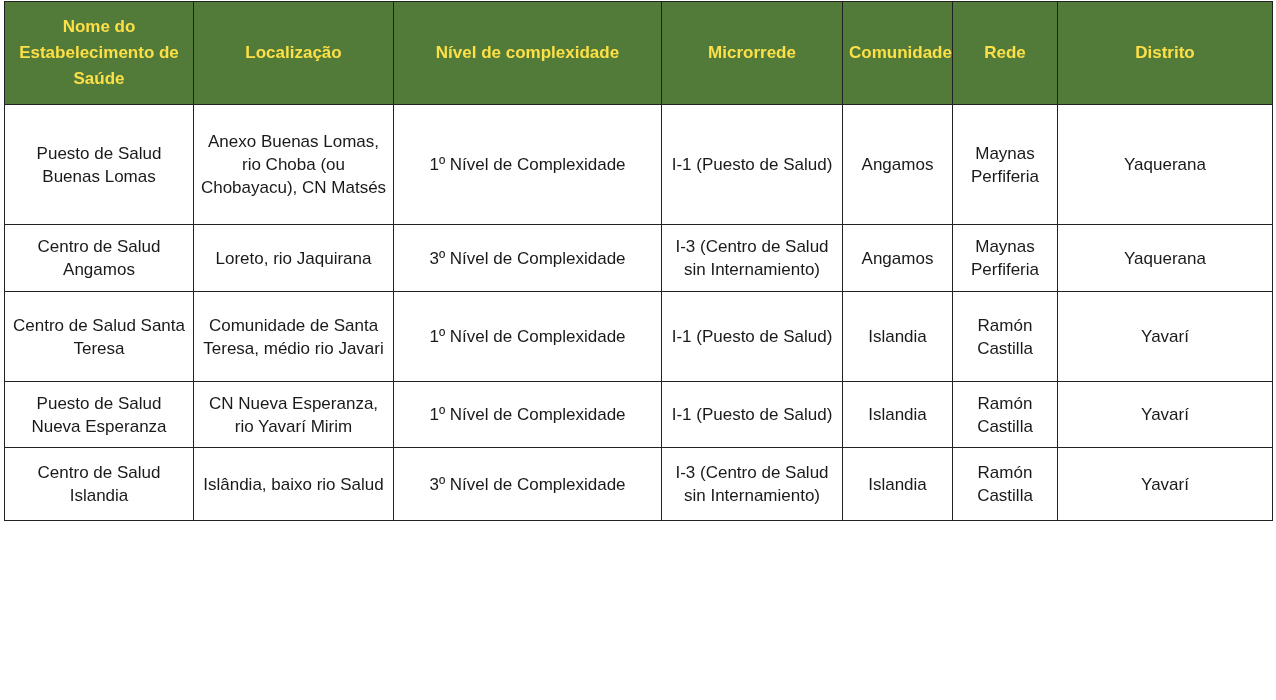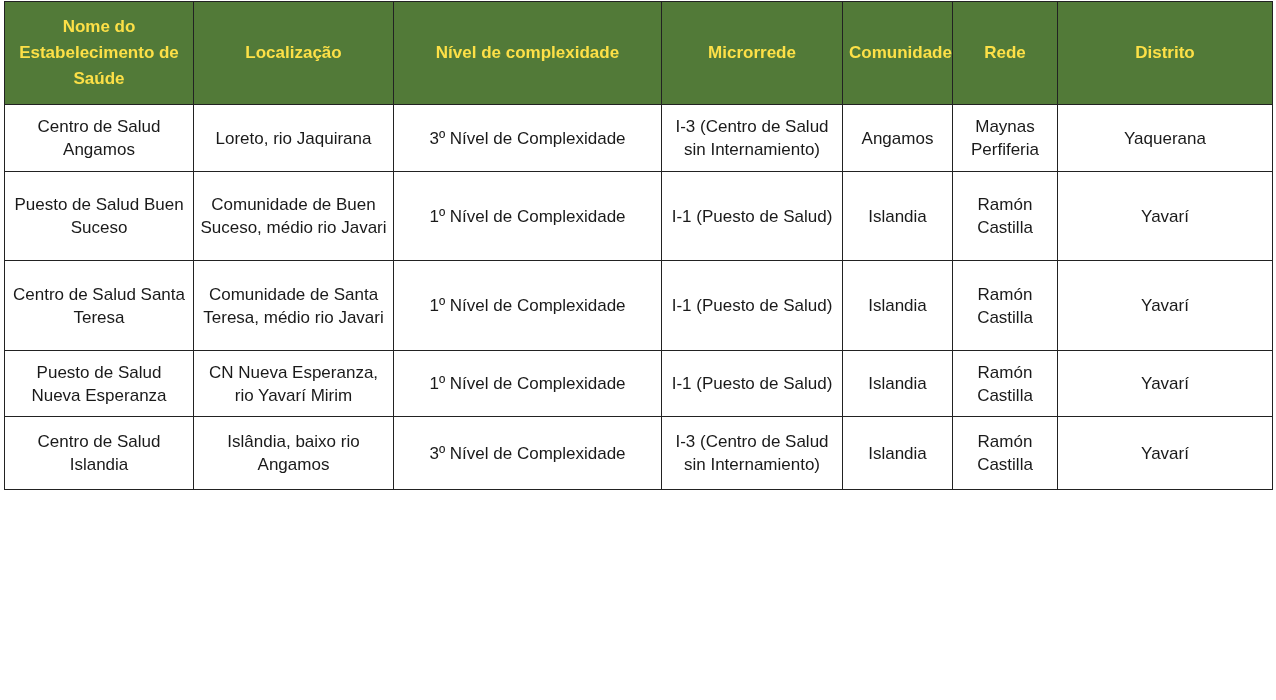--- a/index.html
+++ b/index.html
@@ -54,37 +54,37 @@
       <th>Nome do Estabelecimento de Saúde</th>
       <th>Localização</th>
       <th>Nível de complexidade</th>
       <th>Microrrede</th>
       <th>Comunidade</th>
       <th>Rede</th>
       <th>Distrito</th>
     </tr>
   </thead>
   <tbody>
+    <tr class="r1">
+      <td>Puesto de Salud Buenas Lomas</td>
+      <td>Anexo Buenas Lomas, rio Choba (ou Chobayacu), CN Matsés</td>
+      <td>1º Nível de Complexidade</td>
+      <td>I-1 (Puesto de Salud)</td>
+      <td>Angamos</td>
+      <td>Maynas Perfiferia</td>
+      <td>Yaquerana</td>
+    </tr>
     <tr class="r2">
       <td>Centro de Salud Angamos</td>
       <td>Loreto, rio Jaquirana</td>
       <td>3º Nível de Complexidade</td>
       <td>I-3 (Centro de Salud sin Internamiento)</td>
       <td>Angamos</td>
       <td>Maynas Perfiferia</td>
       <td>Yaquerana</td>
-    </tr>
-    <tr class="r3">
-      <td>Puesto de Salud Buen Suceso</td>
-      <td>Comunidade de Buen Suceso, médio rio Javari</td>
-      <td>1º Nível de Complexidade</td>
-      <td>I-1 (Puesto de Salud)</td>
-      <td>Islandia</td>
-      <td>Ramón Castilla</td>
-      <td>Yavarí</td>
     </tr>
     <tr class="r4">
       <td>Centro de Salud Santa Teresa</td>
       <td>Comunidade de Santa Teresa, médio rio Javari</td>
       <td>1º Nível de Complexidade</td>
       <td>I-1 (Puesto de Salud)</td>
       <td>Islandia</td>
       <td>Ramón Castilla</td>
       <td>Yavarí</td>
     </tr>
@@ -92,21 +92,21 @@
       <td>Puesto de Salud Nueva Esperanza</td>
       <td>CN Nueva Esperanza, rio Yavarí Mirim</td>
       <td>1º Nível de Complexidade</td>
       <td>I-1 (Puesto de Salud)</td>
       <td>Islandia</td>
       <td>Ramón Castilla</td>
       <td>Yavarí</td>
     </tr>
     <tr class="r6">
       <td>Centro de Salud Islandia</td>
-      <td>Islândia, baixo rio Angamos</td>
+      <td>Islândia, baixo rio Salud</td>
       <td>3º Nível de Complexidade</td>
       <td>I-3 (Centro de Salud sin Internamiento)</td>
       <td>Islandia</td>
       <td>Ramón Castilla</td>
       <td>Yavarí</td>
     </tr>
   </tbody>
 </table>
 
 </body></html>

